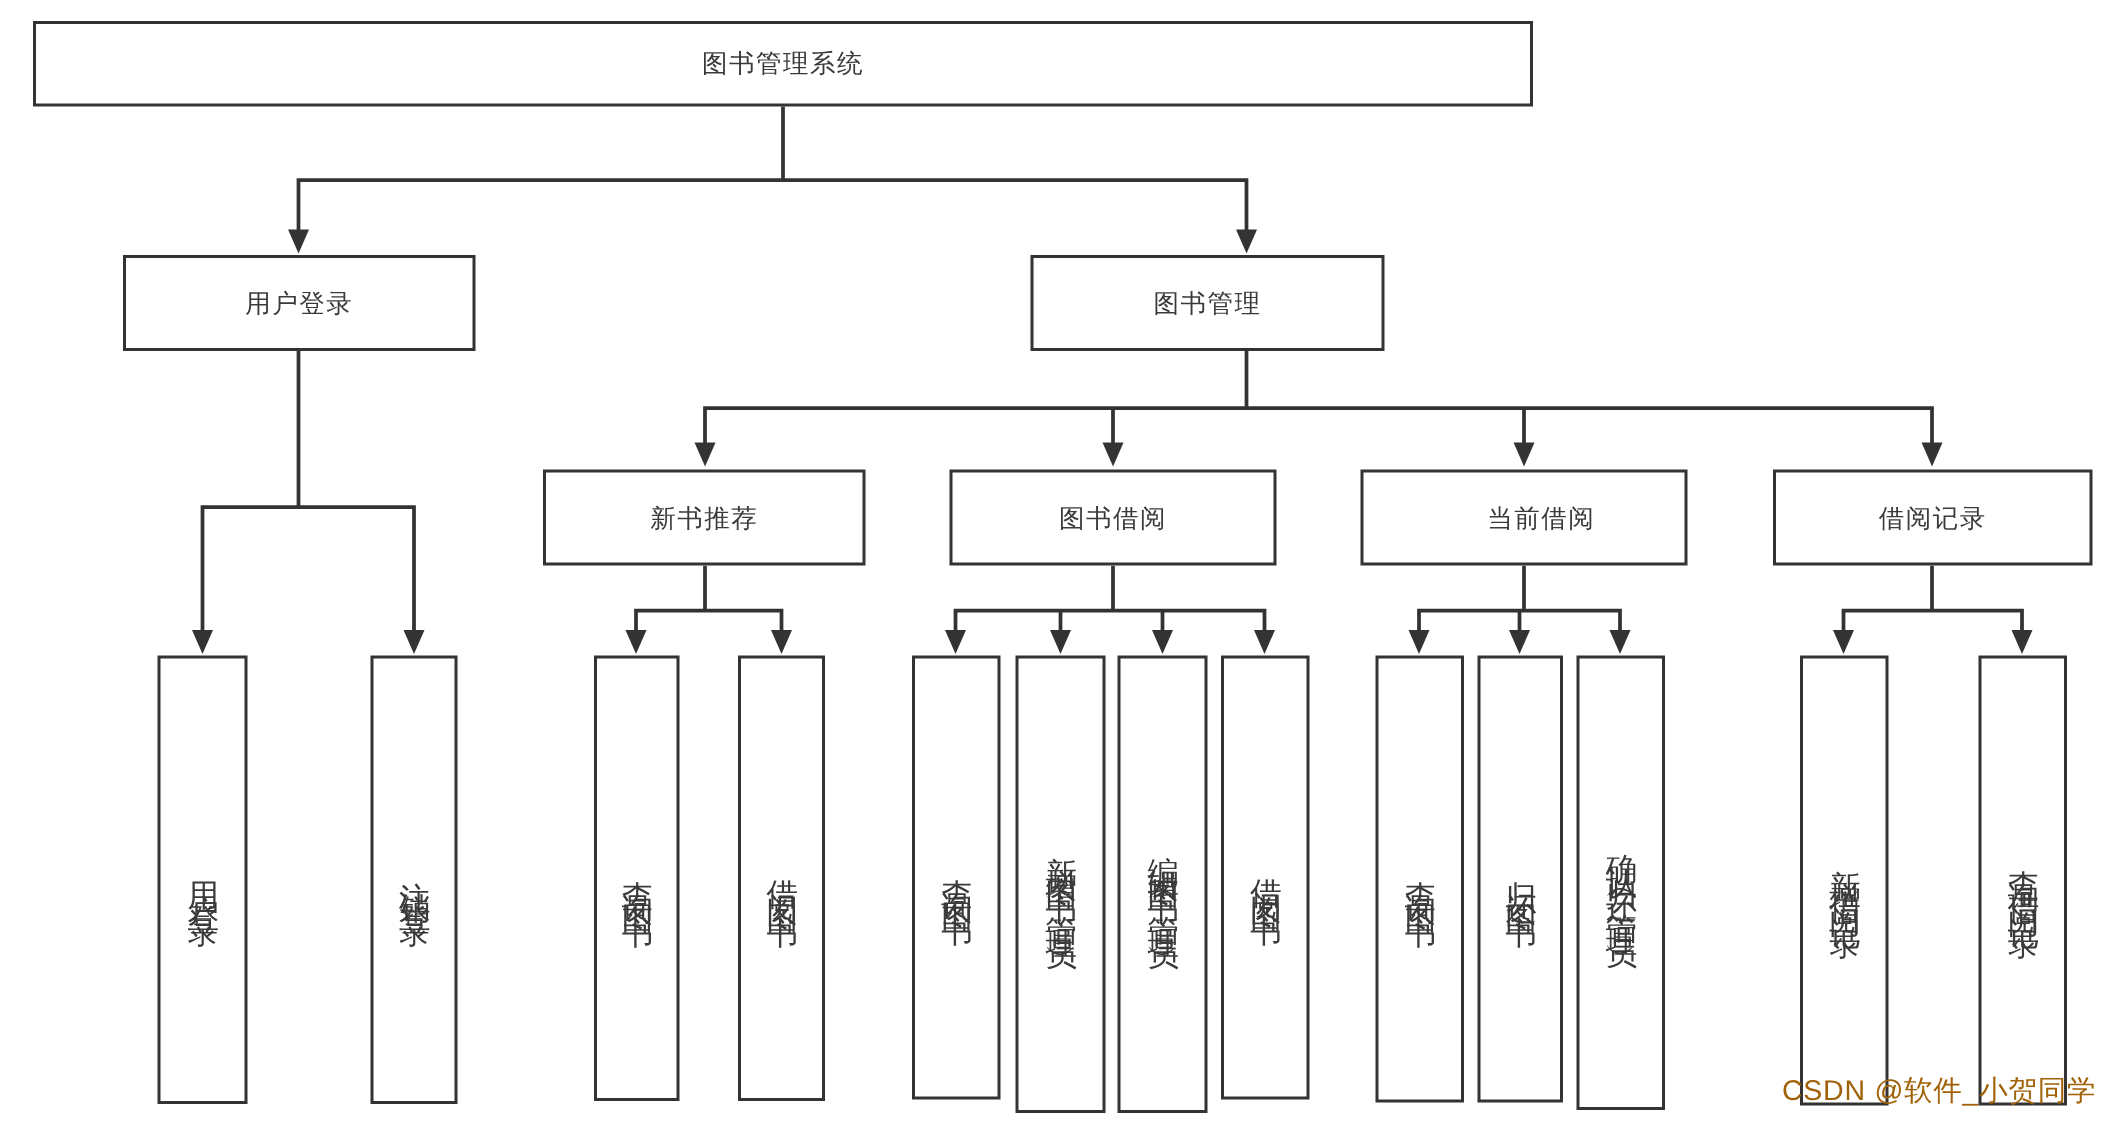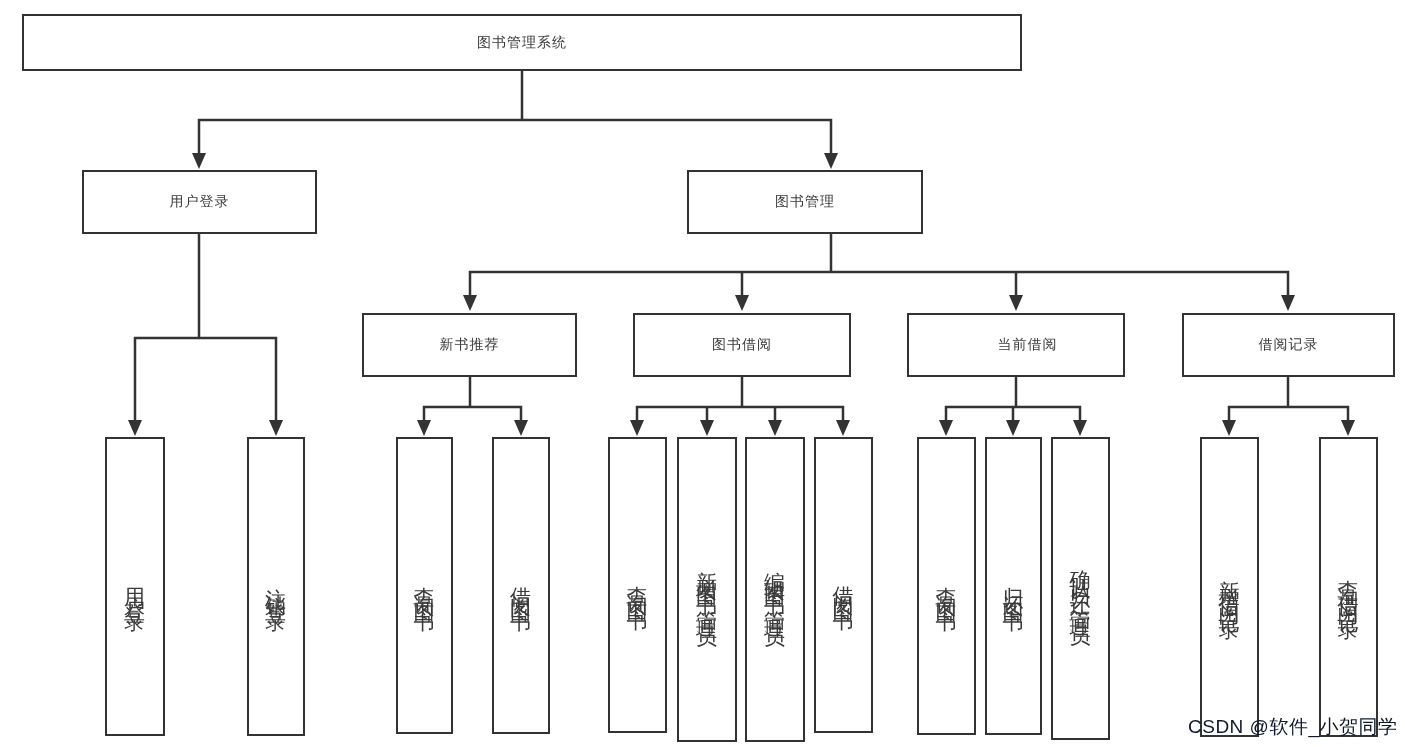--- a/index.html
+++ b/index.html
@@ -6,28 +6,28 @@
   .stage{
     position:relative;width:1405px;height:747px;background:#ffffff;overflow:hidden;
     font-family:"Liberation Sans","DejaVu Sans",sans-serif;color:#3a3a3a;
   }
   .wires{position:absolute;left:0;top:0;z-index:0;}
   .box{
     position:absolute;box-sizing:border-box;background:#ffffff;
     border:2.5px solid #333333;display:flex;align-items:center;justify-content:center;
     z-index:1;
   }
-  .hbox{font-size:14px;letter-spacing:1px;align-items:center;}
+  .hbox{font-size:17px;letter-spacing:1px;align-items:center;}
   .vbox span{
     writing-mode:vertical-rl;text-orientation:mixed;
     font-size:21px;line-height:1;letter-spacing:8px;
   }
   .watermark{
     position:absolute;left:1188px;top:714px;z-index:2;
-    font-size:19px;color:#0f172a;letter-spacing:0.5px;white-space:nowrap;
+    font-size:19px;color:#a16207;letter-spacing:0.5px;white-space:nowrap;
   }
 </style>
 </head>
 <body>
 
 <div class="stage">
 
   <svg class="wires" width="1405" height="747" viewBox="0 0 1405 747">
     <g stroke="#333333" stroke-width="2.5" fill="none">
 

